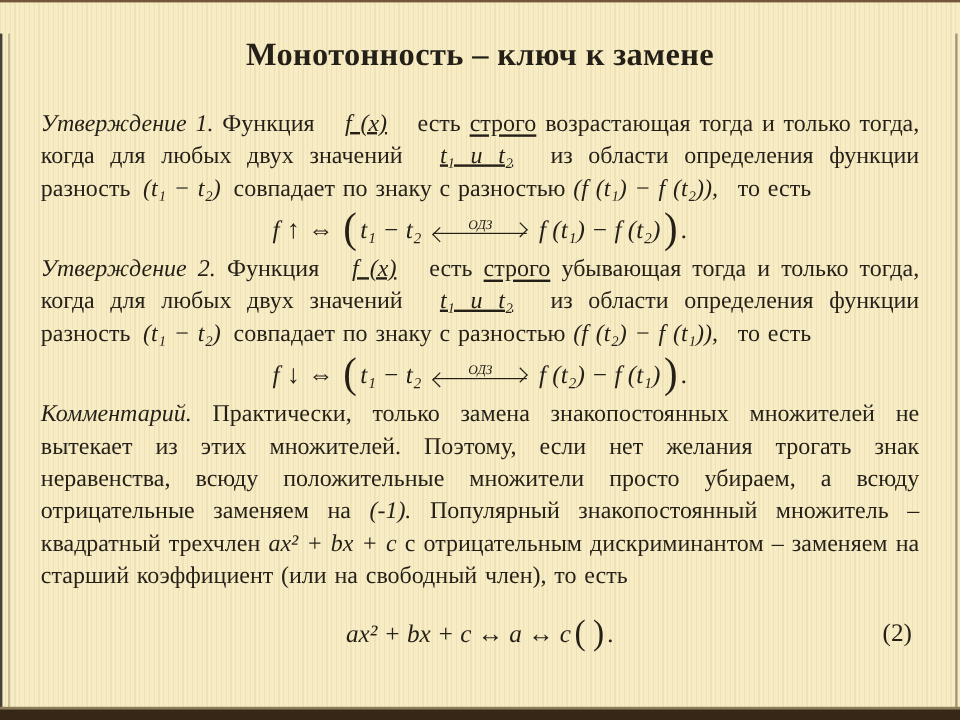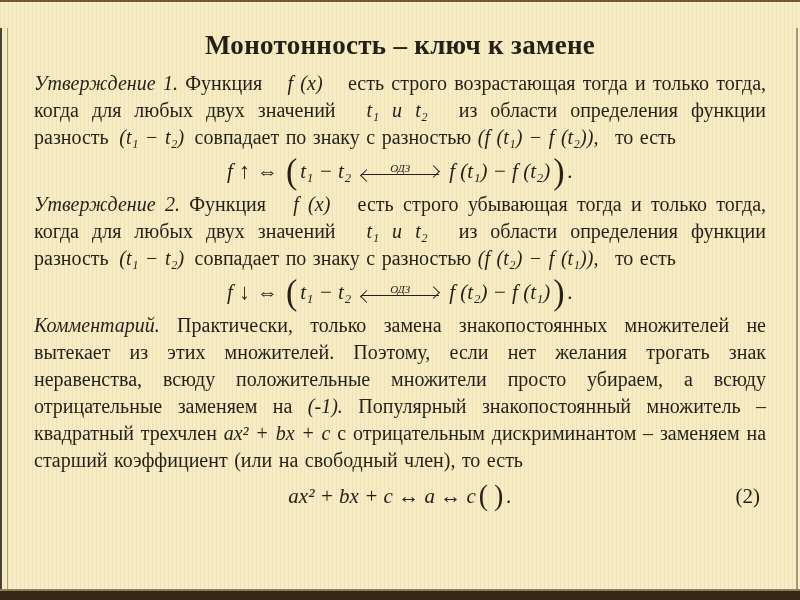--- a/index.html
+++ b/index.html
@@ -18,31 +18,31 @@
   .bottom-band { position:absolute; left:0; right:0; bottom:0; height:9px; background:#362717; }
   .bottom-band::before { content:""; position:absolute; top:-2px; left:0; right:0; height:2px; background:#8d7c5a; }
   .left-edge   { position:absolute; left:0;  top:28px; bottom:9px; width:2px; background:#46403a; }
   .left-inner  { position:absolute; left:7px; top:28px; bottom:9px; width:1px; background:#aa9d7c; }
   .right-edge  { position:absolute; right:2px; top:28px; bottom:9px; width:2px; background:#a4977a; }
 
   .content { position:absolute; left:34px; right:34px; top:28px; }
 
   .title {
     font-size:27px; font-weight:bold; text-align:center;
-    letter-spacing:0.3px; margin-bottom:8px; line-height:34px;
+    letter-spacing:0.3px; margin-bottom:28px; line-height:34px;
   }
 
   p.body {
     font-size:20px; line-height:27px; text-align:justify;
     word-spacing:1.5px;
   }
   .lead { font-weight:normal; font-style:italic; }
-  .u { text-underline-offset:3px; }
+  .u { text-decoration:underline; text-underline-offset:3px; }
   .m { font-style:italic; }
-  .gap  { margin:14px 18px; }
+  .gap  { margin:14px 18px;text-decoration:underline; }
   .gap2 { margin:0 4px; }
   .gapr { margin-right:10px;margin-top:48px; }
   .it { font-style:italic; }
 
   .formula {
     display:flex; align-items:center; justify-content:center;
     height:40px; font-size:21px; font-style:italic; white-space:nowrap;
   }
   .formula .fv  { font-style:italic; }
   .formula .sym { font-style:normal; margin:0 5px; }
@@ -63,21 +63,21 @@
     content:""; position:absolute; left:1px; top:-3px; width:8px; height:8px;
     border-left:1.5px solid #241f17; border-bottom:1.5px solid #241f17;
     transform:rotate(45deg);
   }
   .dline::after {
     content:""; position:absolute; right:1px; top:-7px; width:8px; height:8px;
     border-right:1.5px solid #241f17; border-top:1.5px solid #241f17;
     transform:rotate(45deg);
   }
 
-  .final-row { position:relative; margin-top:2px; }
+  .final-row { position:relative; margin-top:14px; }
   .pagenum {
     position:absolute; right:6px; top:50%; transform:translateY(-50%);
     font-style:normal; font-size:21px;
   }
 </style>
 </head>
 <body>
 
 <div class="slide">
   <div class="top-line"></div>

